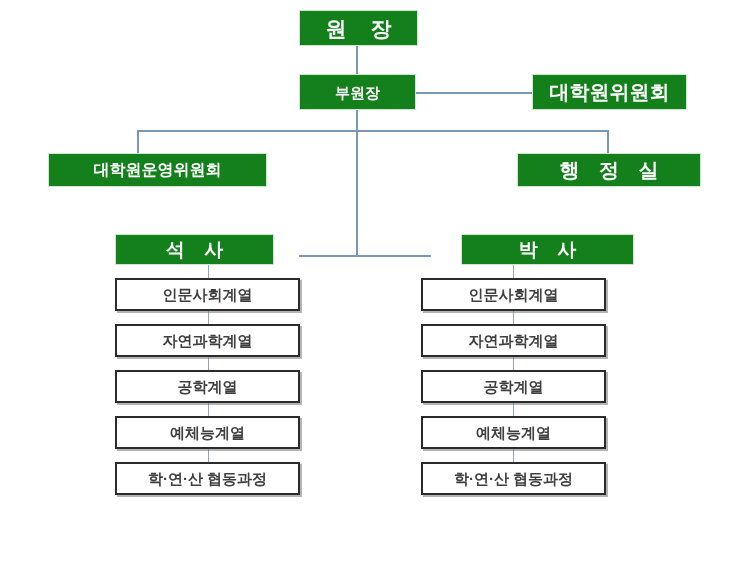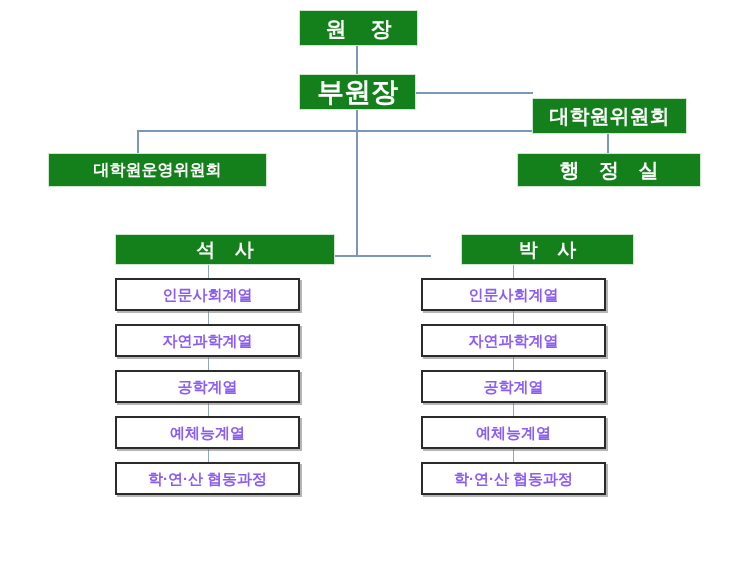--- a/index.html
+++ b/index.html
@@ -57,21 +57,21 @@
 
   
   .wbox {
     position: absolute;
     background: #ffffff;
     border: 2px solid #2b2b2b;
     box-sizing: border-box;
     display: flex;
     align-items: center;
     justify-content: center;
-    color: #8b5cf6;
+    color: #404040;
     font-size: 15px;
     font-weight: bold;
     box-shadow: 2px 2px 0 rgba(120,120,120,0.55);
     line-height: 1;
   }
   .wbox .lbl { white-space: nowrap; }
 </style>
 </head>
 <body>
 
@@ -98,37 +98,37 @@
   <div class="line thin-v" style="left:513px; top:265px; height:13px;"></div>
   <div class="line thin-v" style="left:513px; top:311px; height:13px;"></div>
   <div class="line thin-v" style="left:513px; top:357px; height:13px;"></div>
   <div class="line thin-v" style="left:513px; top:403px; height:13px;"></div>
   <div class="line thin-v" style="left:513px; top:449px; height:13px;"></div>
 
   <div class="gbox spaced" style="left:299px; top:10px; width:119px; height:36px; font-size:21px;">
     <span class="lbl">원 장</span>
   </div>
 
-  <div class="gbox" style="left:299px; top:74px; width:117px; height:36px; font-size:27px;">
+  <div class="gbox" style="left:299px; top:74px; width:117px; height:36px; font-size:15px;">
     <span class="lbl">부원장</span>
   </div>
 
-  <div class="gbox" style="left:532px; top:74px; width:155px; height:36px; font-size:20px;margin-top:24px;">
+  <div class="gbox" style="left:532px; top:74px; width:155px; height:36px; font-size:20px;">
     <span class="lbl">대학원위원회</span>
   </div>
 
   <div class="gbox" style="left:48px; top:153px; width:219px; height:34px; font-size:16px;text-align:center;">
     <span class="lbl">대학원운영위원회</span>
   </div>
 
   <div class="gbox spaced-sm" style="left:517px; top:153px; width:184px; height:34px; font-size:20px;">
     <span class="lbl">행 정 실</span>
   </div>
 
-  <div class="gbox spaced-sm" style="left:115px; top:234px; width:220px; height:31px; font-size:19px;">
+  <div class="gbox spaced-sm" style="left:115px; top:234px; width:159px; height:31px; font-size:19px;">
     <span class="lbl">석 사</span>
   </div>
 
   <div class="gbox spaced-sm" style="left:430px; top:234px; width:173px; height:31px; font-size:19px;margin-left:31px;">
     <span class="lbl">박 사</span>
   </div>
 
   <div class="wbox" style="left:115px; top:278px; width:185px; height:33px;">
     <span class="lbl">인문사회계열</span>
   </div>

